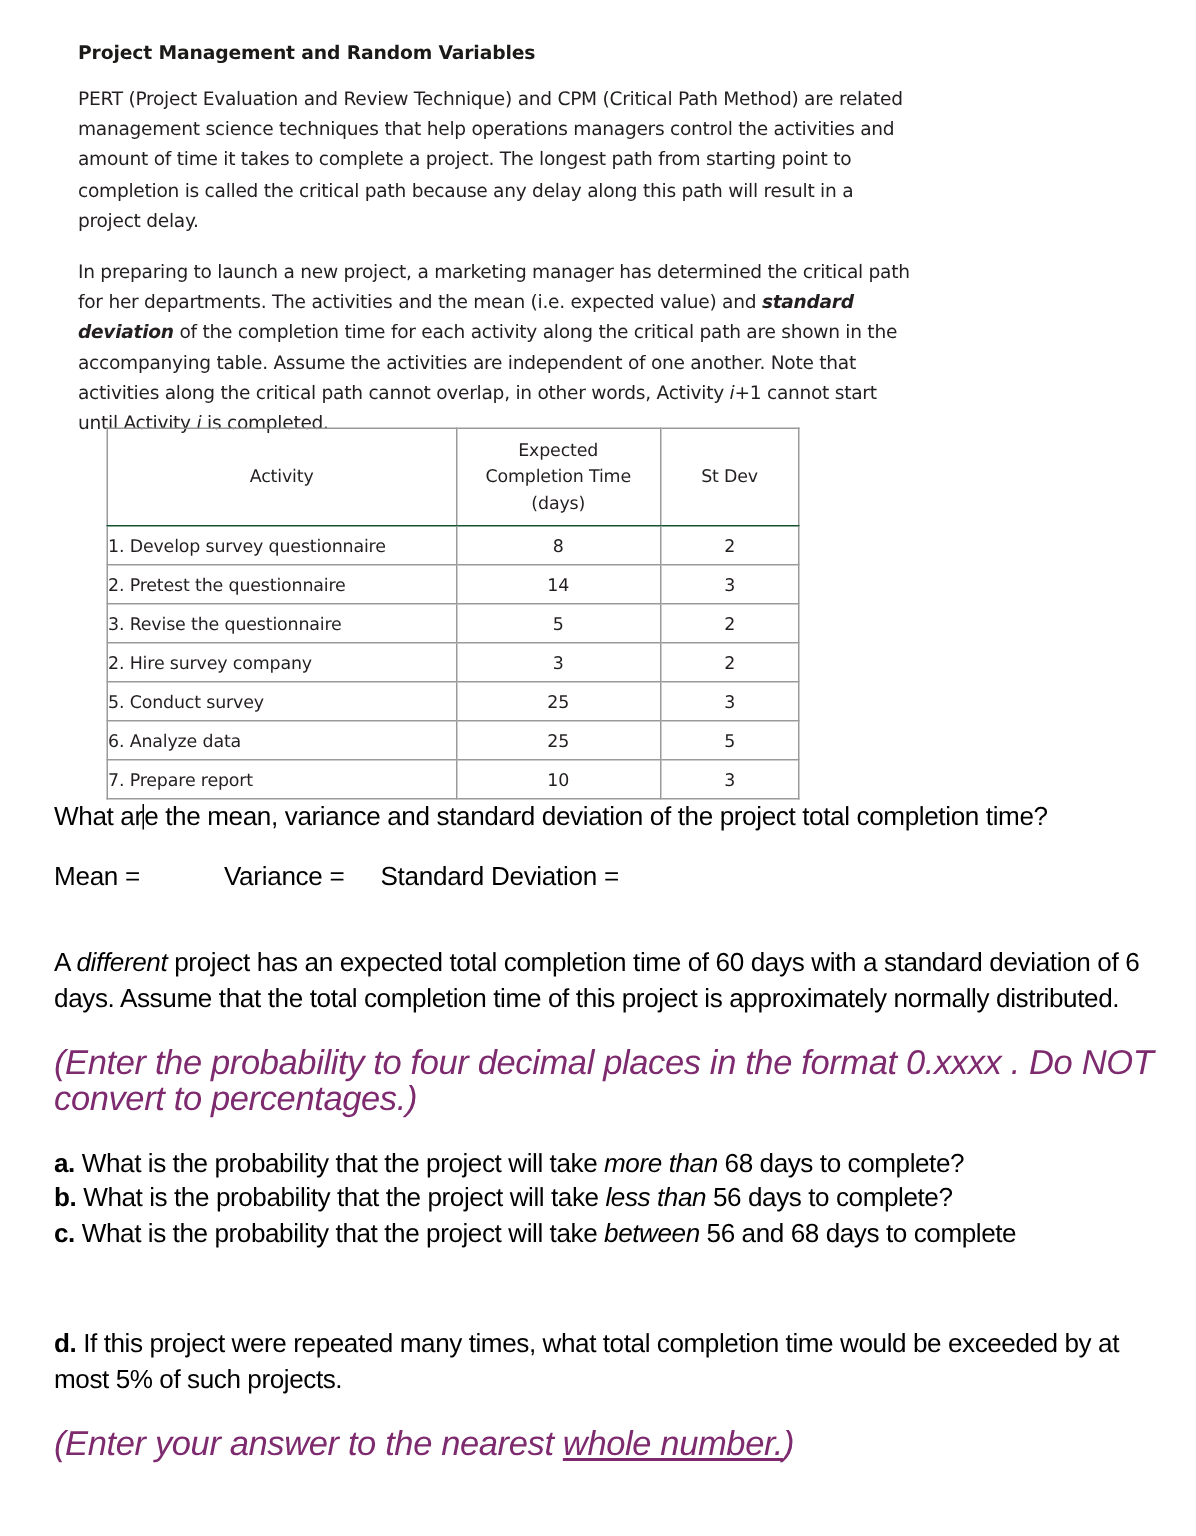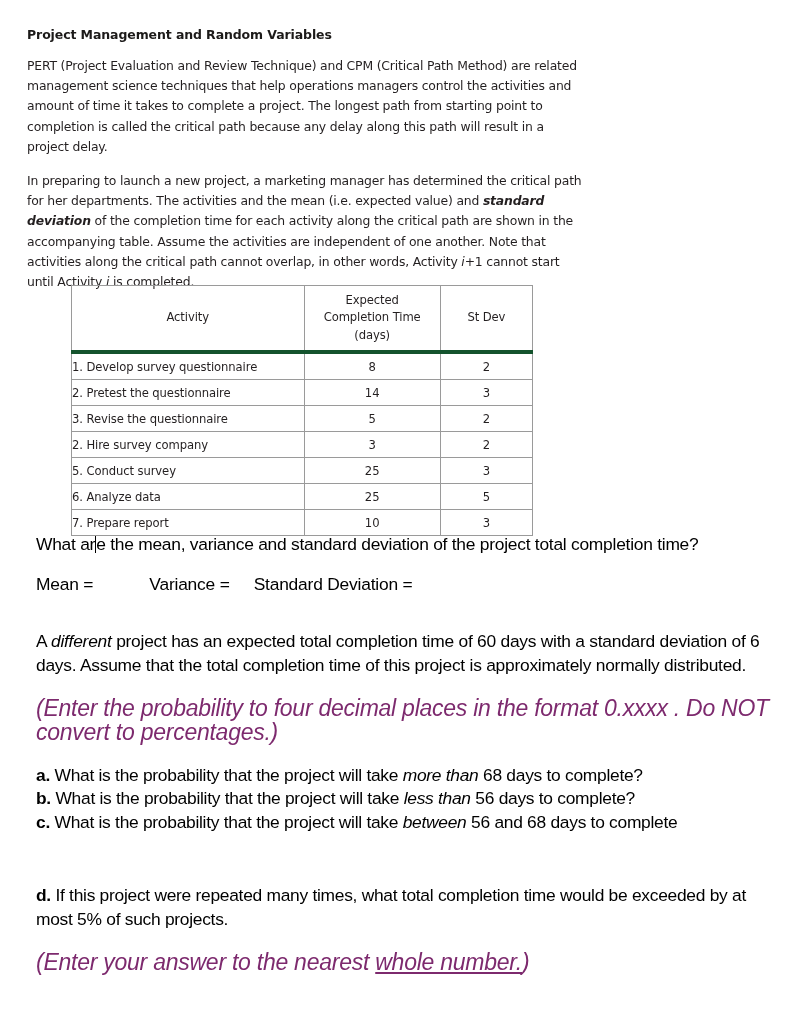--- a/index.html
+++ b/index.html
@@ -13,21 +13,21 @@
     position: relative;
     overflow: hidden;
     font-family: "Liberation Sans", sans-serif;
     color: #231f20;
     -webkit-font-smoothing: antialiased;
   }
 
   
   .upper {
     position: absolute;
-    left: 27px;
+    left: 52px;
     top: 27px;
     width: 556px;
   }
   .doc-title {
     font-family: "DejaVu Sans", sans-serif;
     font-weight: bold;
     font-size: 12.5px;
     letter-spacing: -0.1px;
     color: #1c1a19;
     margin: 0 0 14px 0;
@@ -66,21 +66,21 @@
     border: 1px solid #9a9a9a;
     padding: 0;
     letter-spacing: -0.1px;
   }
   table.activity-table thead th {
     font-weight: normal;
     text-align: center;
     vertical-align: middle;
     height: 64px;
     line-height: 17.5px;
-    border-bottom: 4px solid #14532d;
+    border-bottom: 1px solid #14532d;
   }
   col.c-act { width: 232px; }
   col.c-exp { width: 136px; }
   col.c-std { width: 92px; }
   table.activity-table tbody td {
     height: 25px;
     vertical-align: middle;
   }
   td.act-cell {
     text-align: left;

